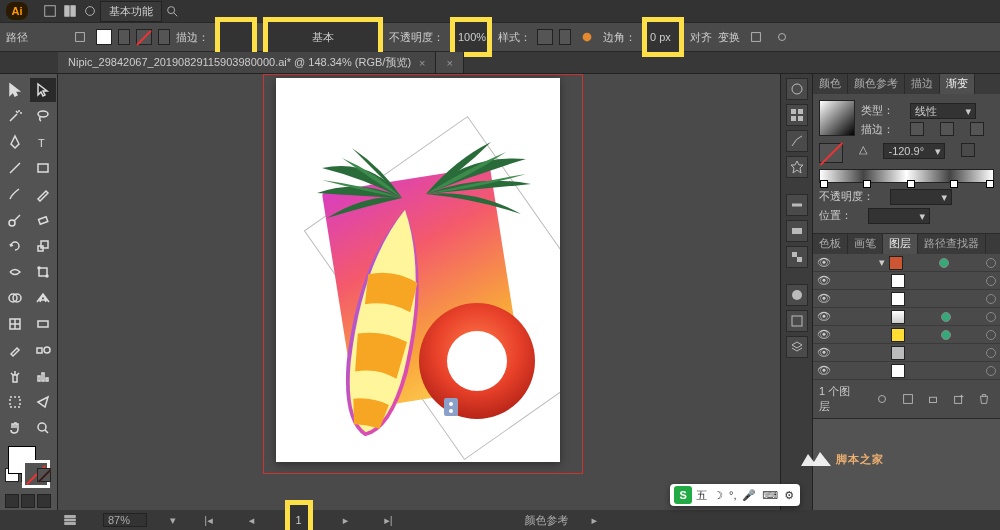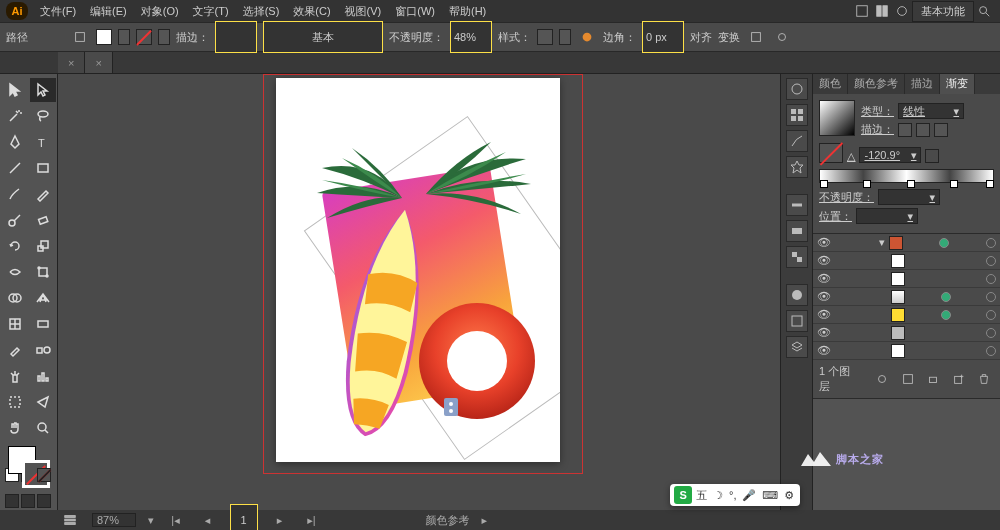--- a/index.html
+++ b/index.html
@@ -12,21 +12,21 @@
 .titlebar .menus span { cursor: default; }
 .titlebar .right-tools { display: flex; align-items: center; }
 .titlebar .workspace { background: #3a3a3a; padding: 2px 8px; border: 1px solid #222; }
 .icon-btn { width: 20px; height: 18px; display: flex; align-items: center; justify-content: center; cursor: default; }
 .icon-btn svg { width: 14px; height: 14px; fill: #bdbdbd; stroke: #bdbdbd; }
 
 
 .controlbar { height: 30px; background: #4a4a4a; border-top: 1px solid #282828; border-bottom: 1px solid #282828; display: flex; align-items: center; padding: 0 6px; gap: 6px; }
 .controlbar .label { color: #ccc; }
 .ctrl-swatch { width: 16px; height: 16px; border: 1px solid #222; }
-.ctrl-field { width: 42px; height: 22px; background: #333; border: 1px solid #fde047; color:#ccc; padding: 15px 3px; display:flex; align-items:center; }
+.ctrl-field { width: 42px; height: 22px; background: #333; border: 5px solid #fde047; color:#ccc; padding: 15px 3px; display:flex; align-items:center; }
 .ctrl-drop { width: 12px; height: 16px; background: #555; border:1px solid #222; }
 .orange { color: #e58a2e; }
 
 
 .tabsbar { height: 22px; background: #383838; display: flex; align-items: stretch; padding-left: 58px; border-bottom: 1px solid #222; }
 .tab { padding: 0 10px; display: flex; align-items: center; gap: 8px; border-right: 1px solid #222; background: #454545; }
 .tab.active { background: #4a4a4a; }
 .tab .close { color: #999; }
 
 
@@ -50,70 +50,59 @@
 .panels { width: 188px; background: #535353; border-left:1px solid #222; display:flex; flex-direction:column; }
 .panel { border-bottom: 1px solid #2a2a2a; }
 .panel-tabs { display:flex; height:20px; background:#3a3a3a; }
 .panel-tabs span { padding: 2px 6px; color:#aaa; border-right:1px solid #2a2a2a; }
 .panel-tabs span.active { background:#4f4f4f; color:#eee; }
 .panel-body { padding:6px; background:#4a4a4a; font-size:10px; }
 .grad-preview { width:36px; height:36px; background: linear-gradient(135deg,#fff,#000); border:1px solid #222; float:left; margin-right:6px; }
 .slider-bar { height:14px; background: linear-gradient(90deg,#fff,#444,#fff,#444,#fff); border:1px solid #222; margin:6px 0; position:relative; }
 .slider-bar .stop { position:absolute; bottom:-6px; width:8px; height:8px; background:#fff; border:1px solid #000; }
 .dropdown { width:62px; height:16px; background:#333; border:1px solid #222; display:inline-flex; align-items:center; padding:0 4px; justify-content:space-between; }
-.row { display:flex; align-items:flex-end; gap:4px; margin:3px 0;text-decoration:underline; }
+.row { display:flex; align-items:flex-start; gap:16px; margin:3px 0; }
 
 .layers .layer-row { display:flex; align-items:center; height:18px; border-bottom:1px solid #3a3a3a; gap:4px; padding:0 4px; }
 .layers .vis { width:14px; height:14px; display:flex; align-items:center; justify-content:center; }
 .layers .thumb { width:14px; height:14px; border:1px solid #222; background:#777; }
 .layers .sel { width:10px; height:10px; border-radius:50%; border:1px solid #888; margin-left:auto; }
 
 .dock { width:32px; background:#3c3c3c; border-left:1px solid #222; display:flex; flex-direction:column; gap:4px; padding:4px; align-items:center; position:absolute; right:188px; top:0; bottom:0; }
 .dock div { width:22px; height:22px; background:#4a4a4a; border:1px solid #2a2a2a; display:flex; align-items:center; justify-content:center; }
 
 
 .fill-stroke { grid-column: 1 / -1; height: 50px; position:relative; }
 .fill-sq { position:absolute; width:28px; height:28px; background:#fff; border:1px solid #000; left:6px; top:4px; }
 .stroke-sq { position:absolute; width:28px; height:28px; background:#535353; border:3px solid #fff; left:20px; top:18px; }
 .stroke-sq.none::after { content:""; position:absolute; width:120%; height:2px; background:#e33; transform:rotate(-45deg); top:50%; left:-10%; }
 .mini-sw { display:flex; gap:2px; padding-left: 3px; }
 .mini-sw div { width:14px; height:14px; border:1px solid #222; }
 
 
-.statusbar { position:absolute; bottom:0; left:0; right:0; height:20px; background:#383838; display:flex; align-items:center; padding:0 60px; gap:12px; color:#aaa; }
+.statusbar { position:absolute; bottom:0; left:0; right:0; height:20px; background:#383838; display:flex; align-items:center; padding:0 60px; gap:23px; color:#aaa; }
 .statusbar .zoom { background:#333; border:1px solid #222; padding:0 4px; width:44px; }
 
 
 .ime { position:absolute; right:200px; bottom:24px; display:flex; gap:2px; background:#fff; border-radius:4px; padding:2px 4px; align-items:center; z-index:50; box-shadow: 0 2px 6px rgba(0,0,0,.4);}
 .ime .s { background:#22aa44; color:#fff; width:18px; height:18px; border-radius:3px; display:flex; align-items:center; justify-content:center; font-weight:bold; }
 .ime span { color:#333; font-size:11px; padding:0 2px; }
 
-.watermark { position:absolute; right:116px; bottom:60px; color:#c4b5fd; font-size:20px; font-weight:bold; z-index:40; opacity:.9; letter-spacing:1px; }
+.watermark { position:absolute; right:116px; bottom:60px; color:#fdba74; font-size:20px; font-weight:bold; z-index:40; opacity:.9; letter-spacing:1px; }
 .watermark svg { width:40px; height:24px; fill:#fff; vertical-align:middle; }
 
 .libs { display:flex; gap:6px; padding:8px; align-items:flex-end; }
 .libs .item { width:44px; height:34px; background:#666; border:1px solid #2a2a2a; display:flex; align-items:center; justify-content:center; color:#999; }
 .libs .newbtn { width:54px; height:22px; background:#333; border:1px solid #222; display:flex; align-items:center; justify-content:center; color:#ccc; }
 </style>
 </head>
 <body>
 
 <div class="titlebar">
   <div class="ai-logo">Ai</div>
-  <div class="menus">
-    <span>文件(F)</span>
-    <span>编辑(E)</span>
-    <span>对象(O)</span>
-    <span>文字(T)</span>
-    <span>选择(S)</span>
-    <span>效果(C)</span>
-    <span>视图(V)</span>
-    <span>窗口(W)</span>
-    <span>帮助(H)</span>
-  </div>
   <div class="right-tools">
     <div class="icon-btn">
         <svg viewBox="0 0 16 16">
           <rect x="2" y="2" width="12" height="12" fill="none"></rect>
         </svg>
       </div>
     <div class="icon-btn">
         <svg viewBox="0 0 16 16">
           <rect x="2" y="2" width="5" height="12"></rect>
           <rect x="9" y="2" width="5" height="12"></rect>
@@ -145,21 +134,21 @@
   <div class="ctrl-swatch" style="background:#fff"></div>
     <div class="ctrl-drop"></div>
   <div class="ctrl-swatch" style="background:#535353;position:relative">
       <div style="position:absolute;width:140%;height:2px;background:#e33;transform:rotate(-45deg);top:50%;left:-20%"></div>
     </div>
     <div class="ctrl-drop"></div>
   <span class="label orange">描边：</span>
   <div class="ctrl-field"></div>
   <div class="ctrl-field" style="width:120px;justify-content:center">基本</div>
   <span class="label orange">不透明度：</span>
-  <div class="ctrl-field">48%</div>
+  <div class="ctrl-field">100%</div>
   <span class="label">样式：</span>
   <div class="ctrl-swatch" style="background:#555"></div>
     <div class="ctrl-drop"></div>
   <div class="icon-btn">
       <svg viewBox="0 0 16 16">
         <circle cx="8" cy="8" r="5" fill="#e58a2e" stroke="none"></circle>
       </svg>
     </div>
   <span class="label">边角：</span>
   <div class="ctrl-field">0 px</div>
@@ -172,20 +161,21 @@
     </div>
   <div class="icon-btn">
       <svg viewBox="0 0 16 16">
         <circle cx="8" cy="8" r="4" fill="none"></circle>
       </svg>
     </div>
 </div>
 
 <div class="tabsbar">
   <div class="tab">
+    <span>Nipic_29842067_20190829115903980000.ai* @ 148.34% (RGB/预览)</span>
     <span class="close">×</span>
   </div>
   <div class="tab active">
     <span class="close">×</span>
   </div>
 </div>
 
 <div class="workarea">
 
   <div class="toolbox">
@@ -538,20 +528,26 @@
             <span>位置：</span>
             <div class="dropdown">
               <span></span>
               <span>▾</span>
             </div>
           </div>
       </div>
     </div>
 
     <div class="panel layers">
+      <div class="panel-tabs">
+        <span>色板</span>
+        <span>画笔</span>
+        <span class="active">图层</span>
+        <span>路径查找器</span>
+      </div>
       <div class="panel-body" style="padding:0">
         <div class="layer-row">
             <div class="vis">👁</div>
             <div style="width:40px"></div>
             <span>▾</span>
             <div class="thumb" style="background:#c53"></div>
             <div class="sel" style="background:#3a7"></div>
             <div class="sel"></div>
           </div>
         <div class="layer-row">

